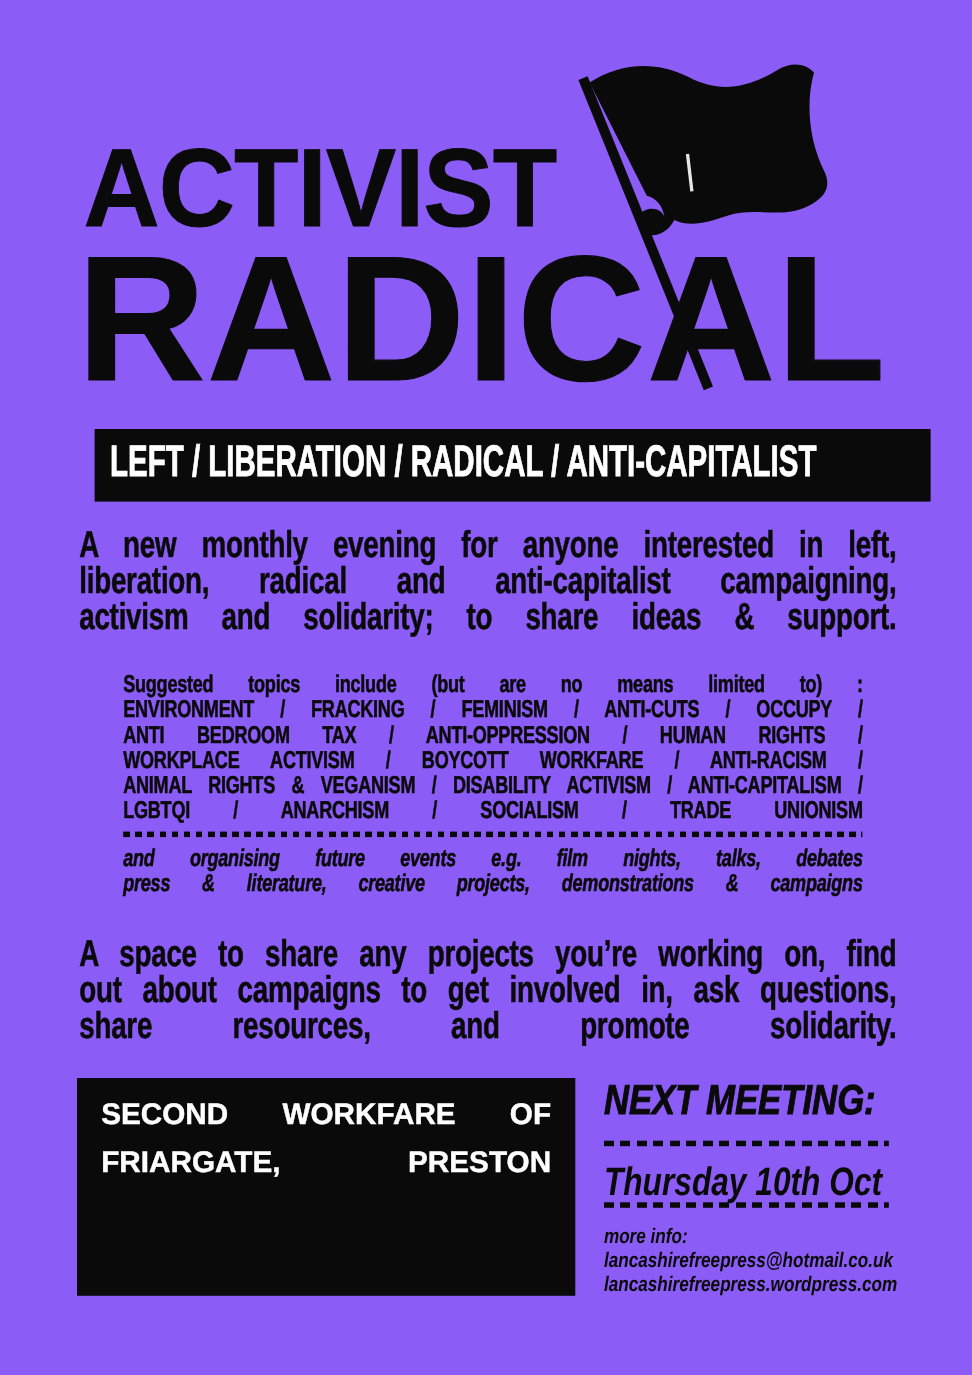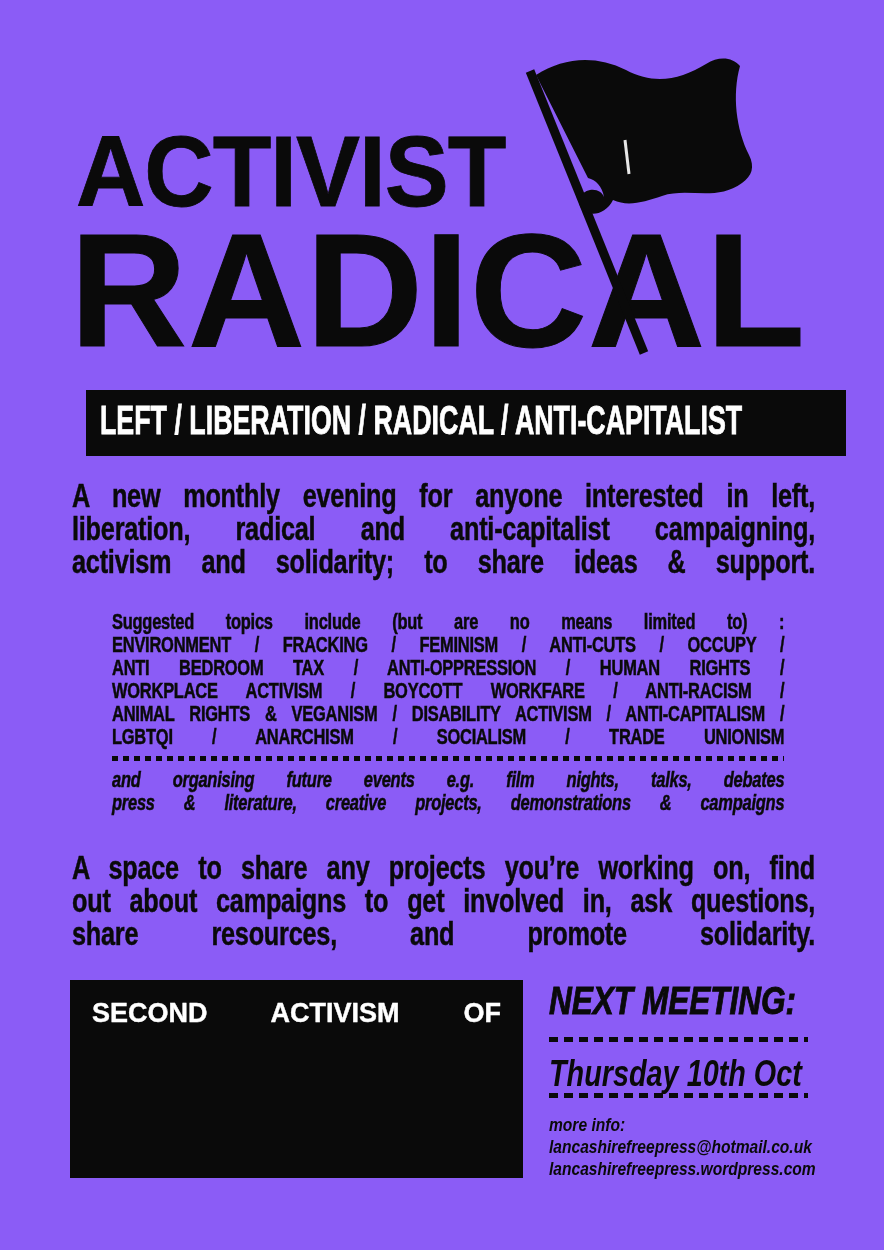--- a/index.html
+++ b/index.html
@@ -132,21 +132,22 @@
 
   <div class="textblock space-block">
     <div class="inner">
       <div class="line">A space to share any projects you’re working on, find</div>
       <div class="line">out about campaigns to get involved in, ask questions,</div>
       <div class="line">share resources, and promote solidarity.</div>
     </div>
   </div>
 
   <div class="schedule">
-    <div class="line">SECOND ACTIVISM OF</div>
+    <div class="line">SECOND WORKFARE OF</div>
+    <div class="line">FRIARGATE, PRESTON</div>
   </div>
 
   <div class="next-heading">NEXT MEETING:</div>
   <div class="dashrule-sm rule-a"></div>
   <div class="next-date">Thursday 10th Oct</div>
   <div class="dashrule-sm rule-b"></div>
 
   <div class="next-info">
     <div>more info:</div>
     <div>lancashirefreepress@hotmail.co.uk</div>

